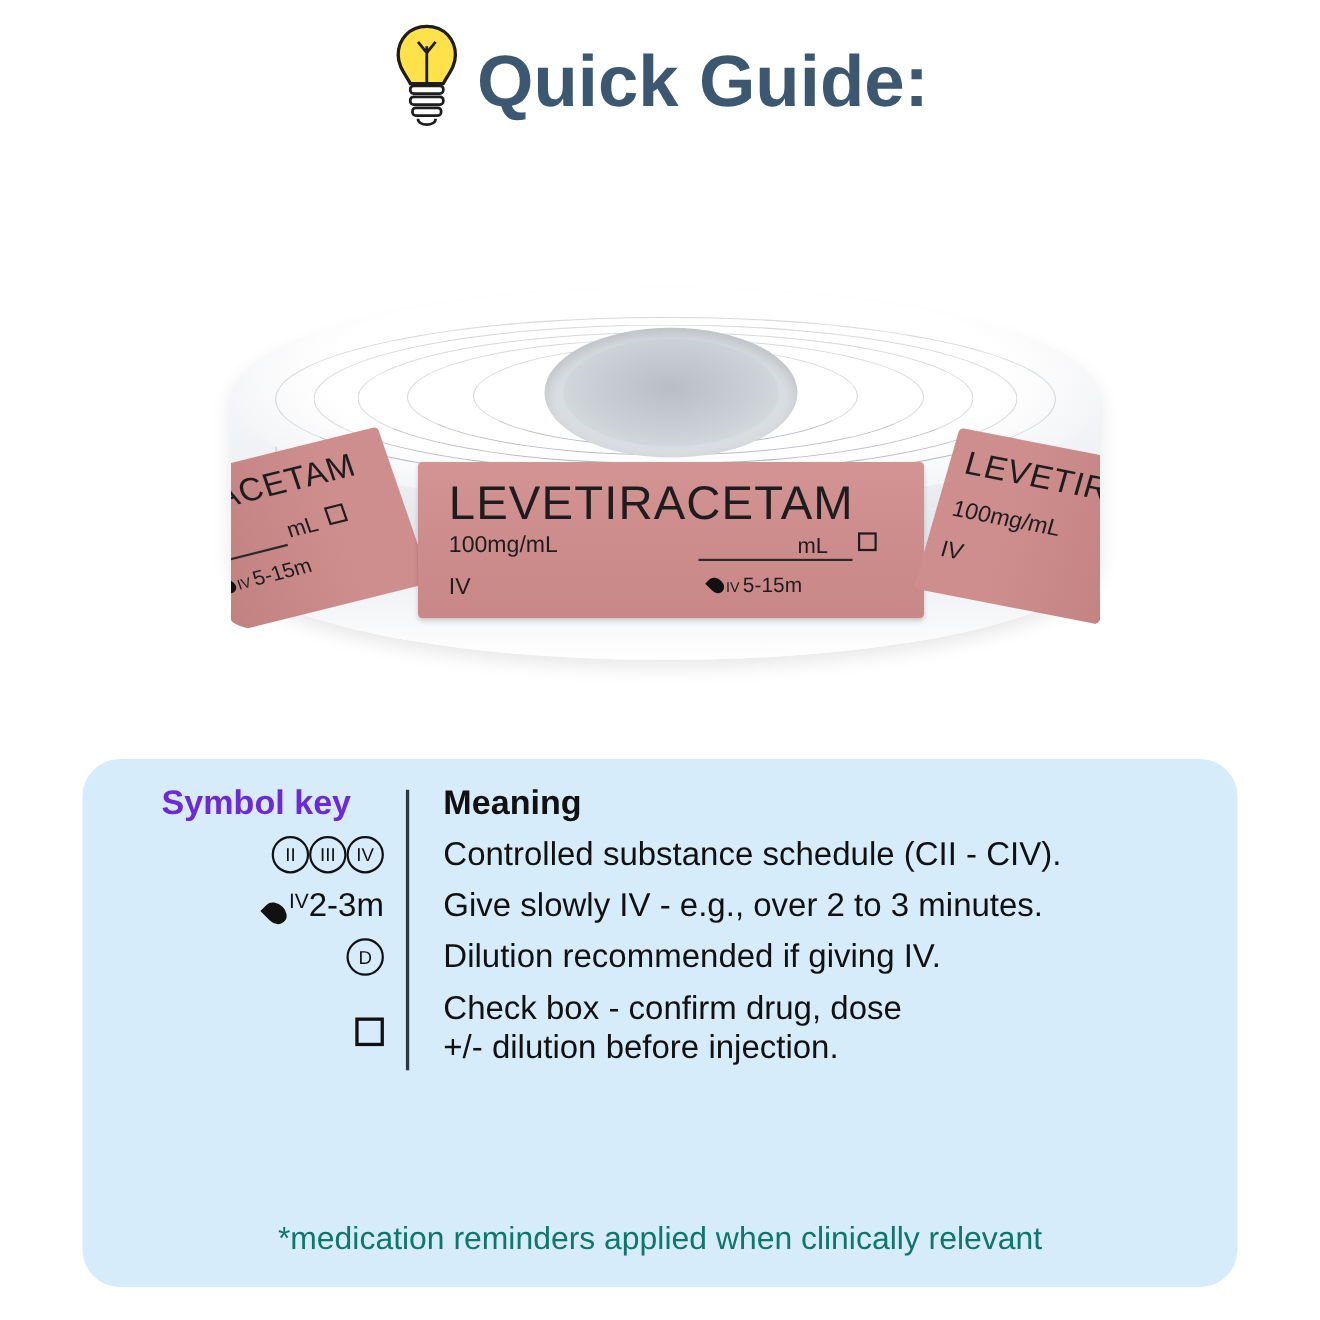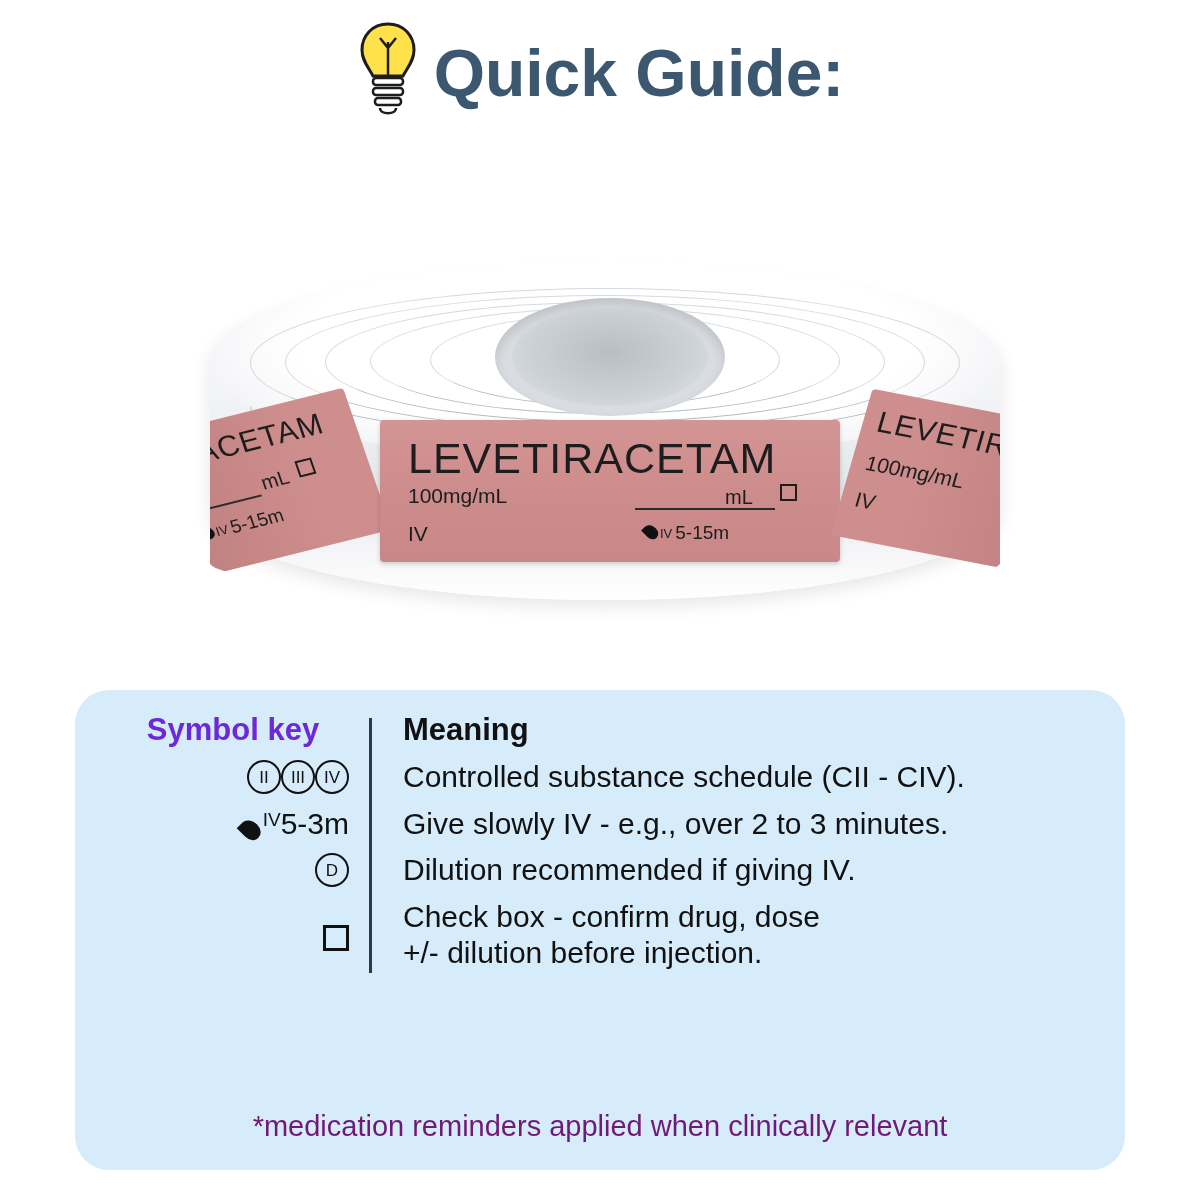--- a/index.html
+++ b/index.html
@@ -279,21 +279,21 @@
     top: 6px;
     margin-right: 4px;
   }
   .iv-sup { font-size: 19px; position: relative; top: -4px; }
   .footnote {
     position: absolute;
     left: 0; top: 420px;
     width: 1050px;
     text-align: center;
     font-size: 29px;
-    color: #701a75;
+    color: #0f766e;
   }
 </style>
 </head>
 <body>
 
 <div class="page">
 
   <div class="header">
     <div class="title-row">
       <span class="bulb">
@@ -378,21 +378,21 @@
           <span class="circ">II</span>
           <span class="circ">III</span>
           <span class="circ">IV</span>
         </div>
         <div class="mean-cell">Controlled substance schedule (CII - CIV).</div>
 
 
         <div class="sym-cell">
           <span class="drop-big"></span>
           <span class="iv-sup">IV</span>
-          <span>5-3m</span>
+          <span>2-3m</span>
         </div>
         <div class="mean-cell">Give slowly IV - e.g., over 2 to 3 minutes.</div>
 
         <div class="sym-cell">
           <span class="circ">D</span>
         </div>
         <div class="mean-cell">Dilution recommended if giving IV.</div>
 
         <div class="sym-cell">
           <span class="sqbox"></span>

